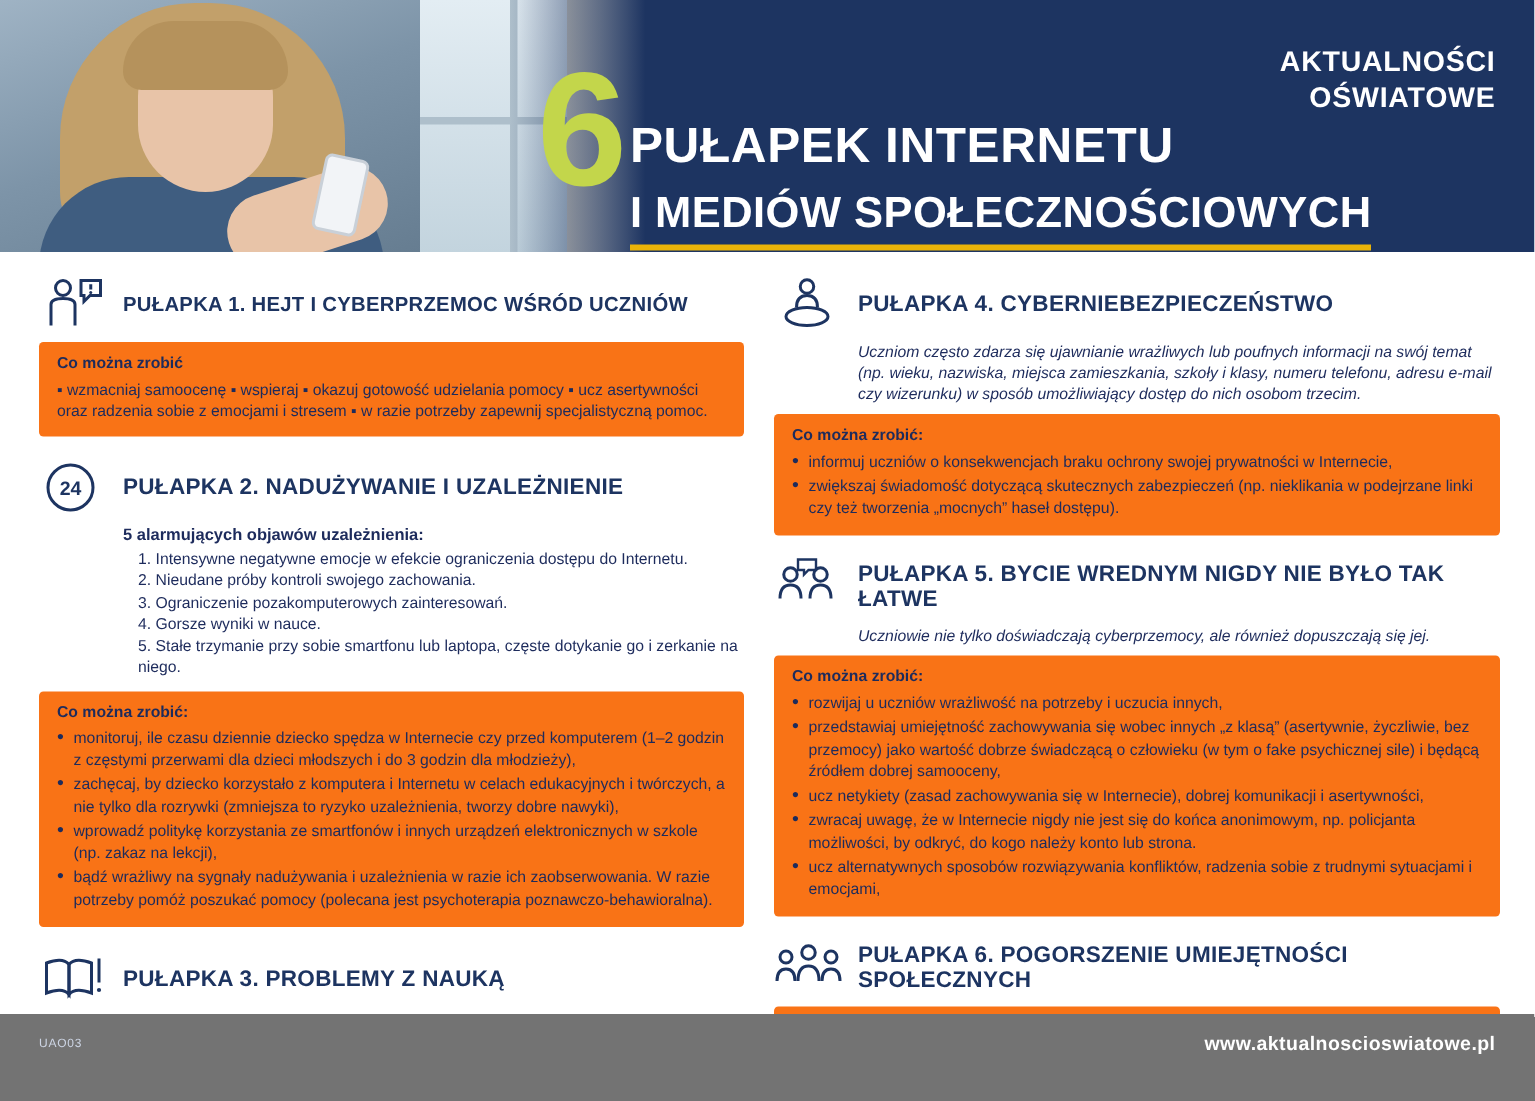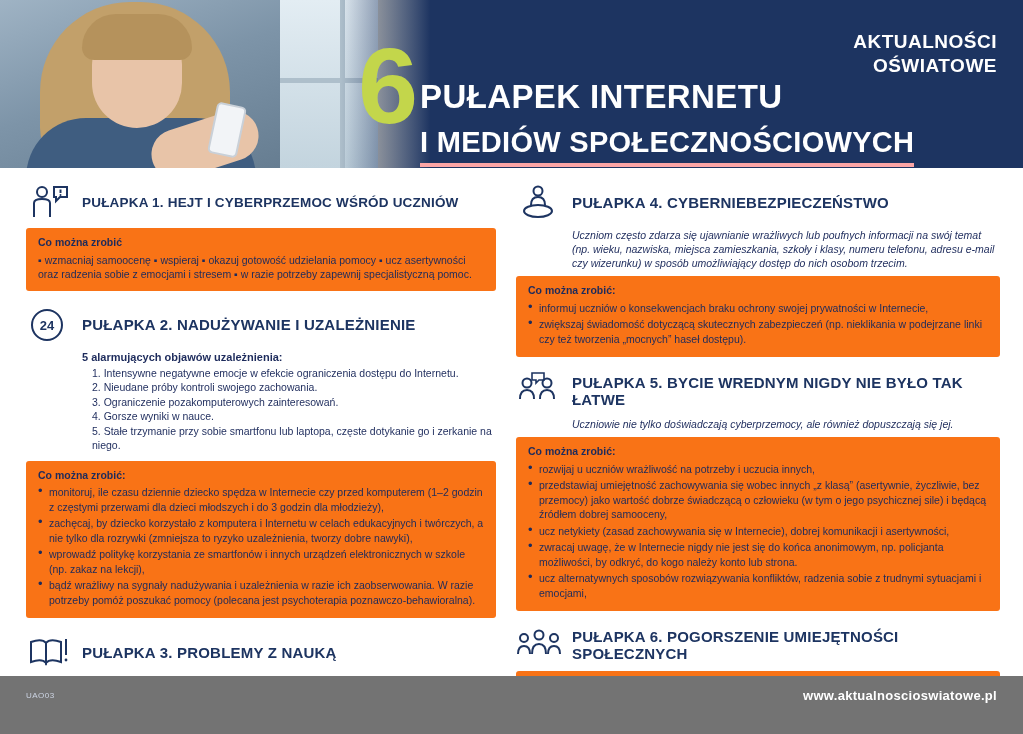--- a/index.html
+++ b/index.html
@@ -83,21 +83,21 @@
   }
   .title-line1 {
     position:absolute; left:62px; top:44px;
     font-size: 33px; font-weight: bold; color:#ffffff;
     letter-spacing: 0.4px; white-space:nowrap;
   }
   .title-line2 {
     position:absolute; left:62px; top:92px;
     font-size: 29px; font-weight: bold; color:#ffffff;
     letter-spacing: 0.3px; white-space:nowrap;
-    border-bottom: 4px solid #fca5a5;
+    border-bottom: 4px solid #eab308;
     padding-bottom: 4px;
   }
   .brand {
     position:absolute; right:26px; top:30px;
     text-align:right; color:#ffffff; font-weight:bold;
     font-size: 19px; line-height: 24px; letter-spacing:0.5px;
   }
 
   
   .content {
@@ -314,21 +314,21 @@
             <path d="M16 1 h12 v7 h-5 l-3 3 v-3 h-4 z" fill="none" stroke="#1d3461" stroke-width="1.6"></path>
           </svg>
         </span>
         <span class="trap-title">PUŁAPKA 5. BYCIE WREDNYM NIGDY NIE BYŁO TAK ŁATWE</span>
       </div>
       <p class="trap-intro indent">Uczniowie nie tylko doświadczają cyberprzemocy, ale również dopuszczają się jej.</p>
       <div class="box">
         <span class="box-title">Co można zrobić:</span>
         <ul>
           <li>rozwijaj u uczniów wrażliwość na potrzeby i uczucia innych,</li>
-          <li>przedstawiaj umiejętność zachowywania się wobec innych „z klasą” (asertywnie, życzliwie, bez przemocy) jako wartość dobrze świadczącą o człowieku (w tym o jego psychicznej sile) i będącą źródłem dobrej samooceny,</li>
+          <li>przedstawiaj umiejętność zachowywania się wobec innych „z klasą” (asertywnie, życzliwie, bez przemocy) jako wartość dobrze świadczącą o człowieku (w tym o fake psychicznej sile) i będącą źródłem dobrej samooceny,</li>
           <li>ucz netykiety (zasad zachowywania się w Internecie), dobrej komunikacji i asertywności,</li>
           <li>zwracaj uwagę, że w Internecie nigdy nie jest się do końca anonimowym, np. policjanta możliwości, by odkryć, do kogo należy konto lub strona.</li>
           <li>ucz alternatywnych sposobów rozwiązywania konfliktów, radzenia sobie z trudnymi sytuacjami i emocjami,</li>
         </ul>
       </div>
     </div>
 
     <div class="trap">
       <div class="trap-head">
         <span class="trap-icon">

